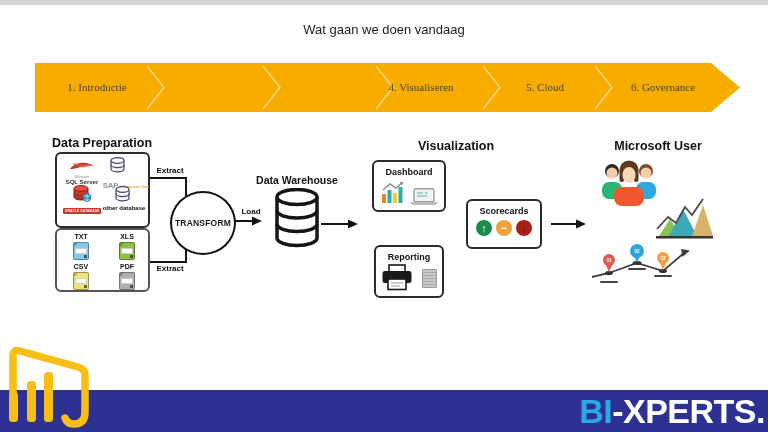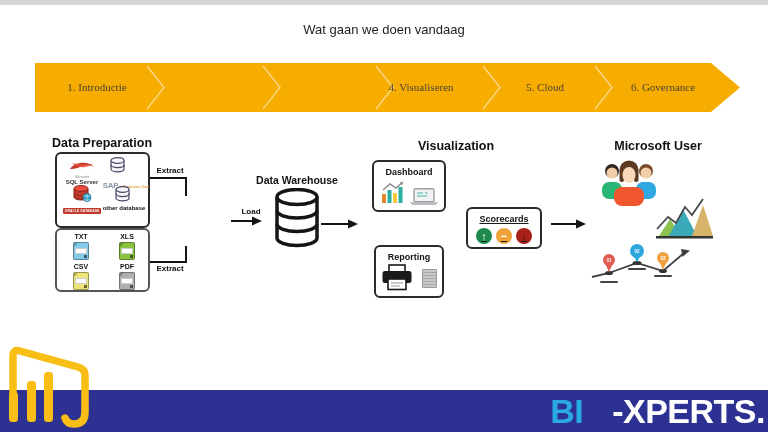--- a/index.html
+++ b/index.html
@@ -25,21 +25,21 @@
   .lbl{position:absolute;font-size:8px;font-weight:bold;color:#111;text-align:center;z-index:2;}
   .extract-top{left:150px;top:166px;width:40px;}
   .extract-bottom{left:150px;top:264px;width:40px;}
   .load{left:234px;top:207px;width:34px;}
   
   .box{position:absolute;background:#fff;border:2px solid #2b2b2b;border-radius:6px;z-index:2;box-sizing:border-box;}
   .dbbox{left:55px;top:152px;width:95px;height:76px;}
   .filebox{left:55px;top:228px;width:95px;height:64px;border-color:#555;}
   .dashbox{left:372px;top:160px;width:74px;height:52px;border-width:2.5px;}
   .repbox{left:374px;top:245px;width:70px;height:53px;border-width:2.5px;}
-  .scorebox{left:466px;top:207px;width:76px;height:42px;border-width:2.5px;text-decoration:underline;}
+  .scorebox{left:466px;top:199px;width:76px;height:50px;border-width:2.5px;}
   .boxtitle{font-size:9px;font-weight:bold;text-align:center;margin-top:5px;color:#111;}
   
   .sqlserver{position:absolute;left:2px;top:3px;width:46px;text-align:center;}
   .ms{font-size:3.5px;color:#8a8a8a;line-height:4px;}
   .sqltxt{font-size:6px;font-weight:bold;color:#333;line-height:7px;}
   .cyl1{position:absolute;left:52px;top:3px;}
   .cyl2{position:absolute;left:57px;top:32px;}
   .sap{position:absolute;left:44px;top:20px;width:50px;text-align:center;}
   .sap-main{font-size:8px;font-weight:bold;color:#8a93a5;letter-spacing:-0.3px;}
   .sap-sub{font-size:4px;font-weight:bold;color:#e39a2d;}
@@ -82,21 +82,21 @@
   
   .people{position:absolute;left:598px;top:158px;}
   .mountains{position:absolute;left:656px;top:196px;}
   .milestones{position:absolute;left:590px;top:244px;}
   .pin-num{font-size:4.5px;font-weight:bold;fill:#fff;text-anchor:middle;font-family:"Liberation Sans",sans-serif;}
   
   .bluebar{position:absolute;left:0;top:390px;width:768px;height:42px;background:var(--navy);}
   .brand{position:absolute;right:3px;top:0;height:42px;line-height:42px;font-size:34px;
          font-weight:bold;letter-spacing:-0.5px;}
   .brand .bi{color:var(--brand-blue);}
-  .brand .rest{color:#ffffff;padding-left:29px;}
+  .brand .rest{color:#ffffff;}
   .pbilogo{position:absolute;left:6px;top:344px;z-index:3;}
 </style>
 </head>
 <body>
 
 <div class="slide">
   <div class="topstrip"></div>
   <div class="title">Wat gaan we doen vandaag</div>
 
   <div class="banner">
@@ -199,20 +199,21 @@
       <div class="ficon" style="background: rgb(176, 176, 176);">
         <div class="fold"></div>
           <div class="band"></div>
           <div class="dotsq"></div>
       </div>
     </div>
   </div>
 
   <div class="lbl extract-top">Extract</div>
   <div class="lbl extract-bottom">Extract</div>
+  <div class="transform">TRANSFORM</div>
   <div class="lbl load">Load</div>
 
   <div class="h h-warehouse">Data Warehouse</div>
   <svg class="warehouse-icon" width="48" height="60" viewBox="0 0 48 60">
     <path d="M4,9 V50 a20,7.5 0 0 0 40,0 V9" fill="#fff" stroke="#151515" stroke-width="3.5"></path>
     <path d="M4,22.5 a20,7.5 0 0 0 40,0 M4,36 a20,7.5 0 0 0 40,0" fill="none" stroke="#151515" stroke-width="3.5"></path>
     <ellipse cx="24" cy="9" rx="20" ry="7.5" fill="#fff" stroke="#151515" stroke-width="3.5"></ellipse>
   </svg>
 
   <div class="h h-viz">Visualization</div>

